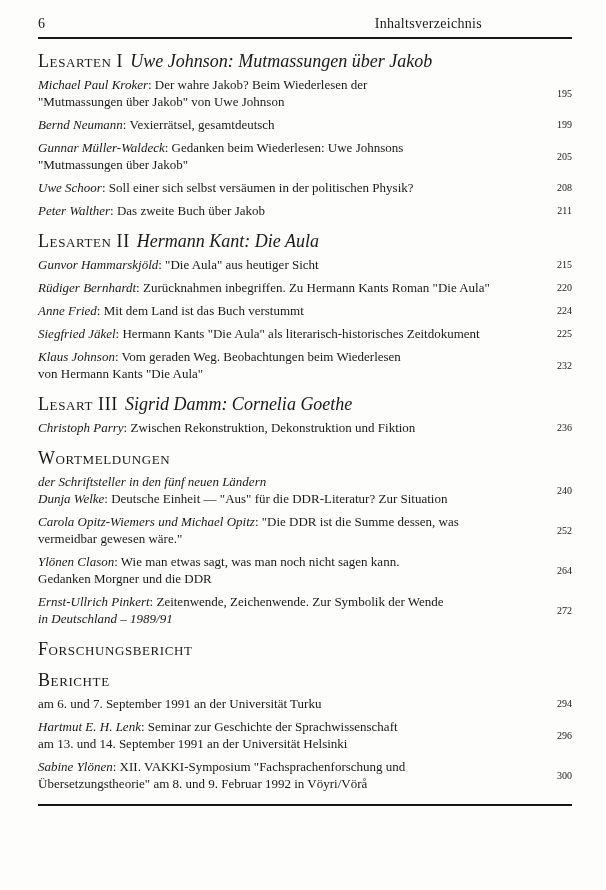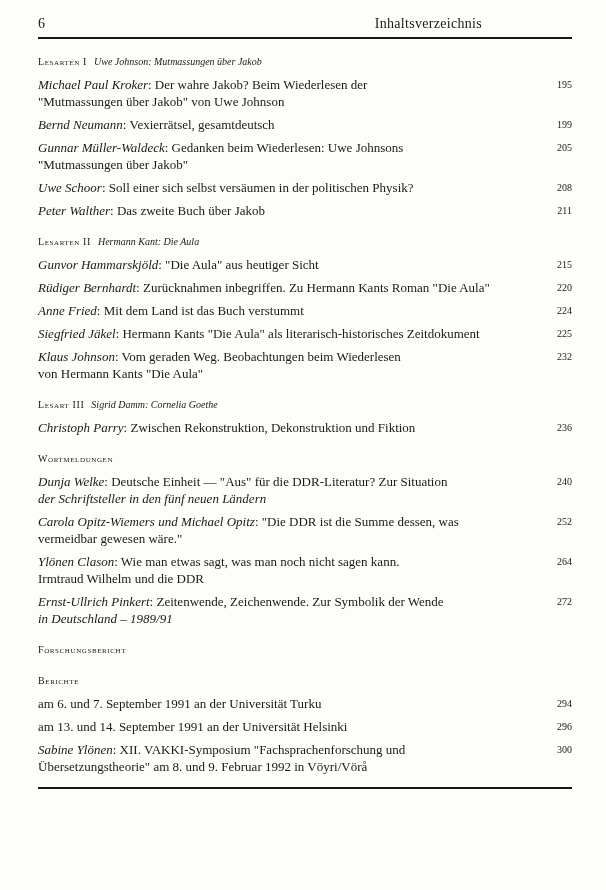--- a/index.html
+++ b/index.html
@@ -15,24 +15,24 @@
     width: 606px; height: 890px;
     padding: 16px 34px 0 38px;
   }
   .header { display: flex; align-items: baseline; font-size: 14px; }
   .hleft  { width: 90px; }
   .hcenter{ flex: 1; text-align: right; letter-spacing: 0.3px; }
   .hright { width: 90px; }
   .rule   { border-top: 2px solid #1a1816; margin-top: 5px; }
   .footer-rule { margin-top: 12px; }
   .section { margin-top: 14px; }
-  .heading { font-size: 10px; font-weight: normal; margin: 0; line-height: 17px; }
+  .heading { font-size: 18px; font-weight: normal; margin: 0; line-height: 17px; }
   .sc { font-variant: small-caps; letter-spacing: 0.6px; }
   .ht { margin-left: 7px; }
-  .entry { display: flex; align-items: flex-start; margin-top: 6px; font-size: 13px; line-height: 17px; }
+  .entry { display: flex; align-items: center; margin-top: 6px; font-size: 13px; line-height: 17px; }
   .etext { flex: 1; min-width: 0; padding-right: 6px; }
   .line  { display: block; white-space: nowrap; }
   .au { font-style: italic; }
   .it { font-style: italic; }
   .pg { width: 34px; text-align: right; flex: none; font-size: 10px; font-family: Liberation Serif, serif; }
 </style>
 </head>
 <body>
 
 <div class="page">
@@ -136,38 +136,38 @@
         </div>
         <span class="pg">236</span>
       </div>
     </section>
 
     <section class="section">
       <h2 class="heading"><span class="sc">Wortmeldungen</span><i class="ht"></i></h2>
 
       <div class="entry">
         <div class="etext">
+          <span class="line it">der Schriftsteller in den fünf neuen Ländern</span>
           <span class="line"><i class="au">Dunja Welke</i><span>: Deutsche Einheit — "Aus" für die DDR-Literatur? Zur Situation</span></span>
-          <span class="line it">der Schriftsteller in den fünf neuen Ländern</span>
         </div>
         <span class="pg">240</span>
       </div>
 
       <div class="entry">
         <div class="etext">
           <span class="line"><i class="au">Carola Opitz-Wiemers und Michael Opitz</i><span>: "Die DDR ist die Summe dessen, was</span></span>
           <span class="line">vermeidbar gewesen wäre."</span>
         </div>
         <span class="pg">252</span>
       </div>
 
       <div class="entry">
         <div class="etext">
           <span class="line"><i class="au">Ylönen Clason</i><span>: Wie man etwas sagt, was man noch nicht sagen kann.</span></span>
-          <span class="line">Irmtraud Wilhelm und die DDR</span>
+          <span class="line">Gedanken Morgner und die DDR</span>
         </div>
         <span class="pg">264</span>
       </div>
 
       <div class="entry">
         <div class="etext">
           <span class="line"><i class="au">Ernst-Ullrich Pinkert</i><span>: Zeitenwende, Zeichenwende. Zur Symbolik der Wende</span></span>
           <span class="line it">in Deutschland – 1989/91</span>
         </div>
         <span class="pg">272</span>
@@ -184,20 +184,21 @@
 
       <div class="entry">
         <div class="etext">
           <span class="line">am 6. und 7. September 1991 an der Universität Turku</span>
         </div>
         <span class="pg">294</span>
       </div>
 
       <div class="entry">
         <div class="etext">
+          <span class="line"><i class="au">Hartmut E. H. Lenk</i><span>: Seminar zur Geschichte der Sprachwissenschaft</span></span>
           <span class="line">am 13. und 14. September 1991 an der Universität Helsinki</span>
         </div>
         <span class="pg">296</span>
       </div>
 
       <div class="entry">
         <div class="etext">
           <span class="line"><i class="au">Sabine Ylönen</i><span>: XII. VAKKI-Symposium "Fachsprachenforschung und</span></span>
           <span class="line">Übersetzungstheorie" am 8. und 9. Februar 1992 in Vöyri/Vörå</span>
         </div>

